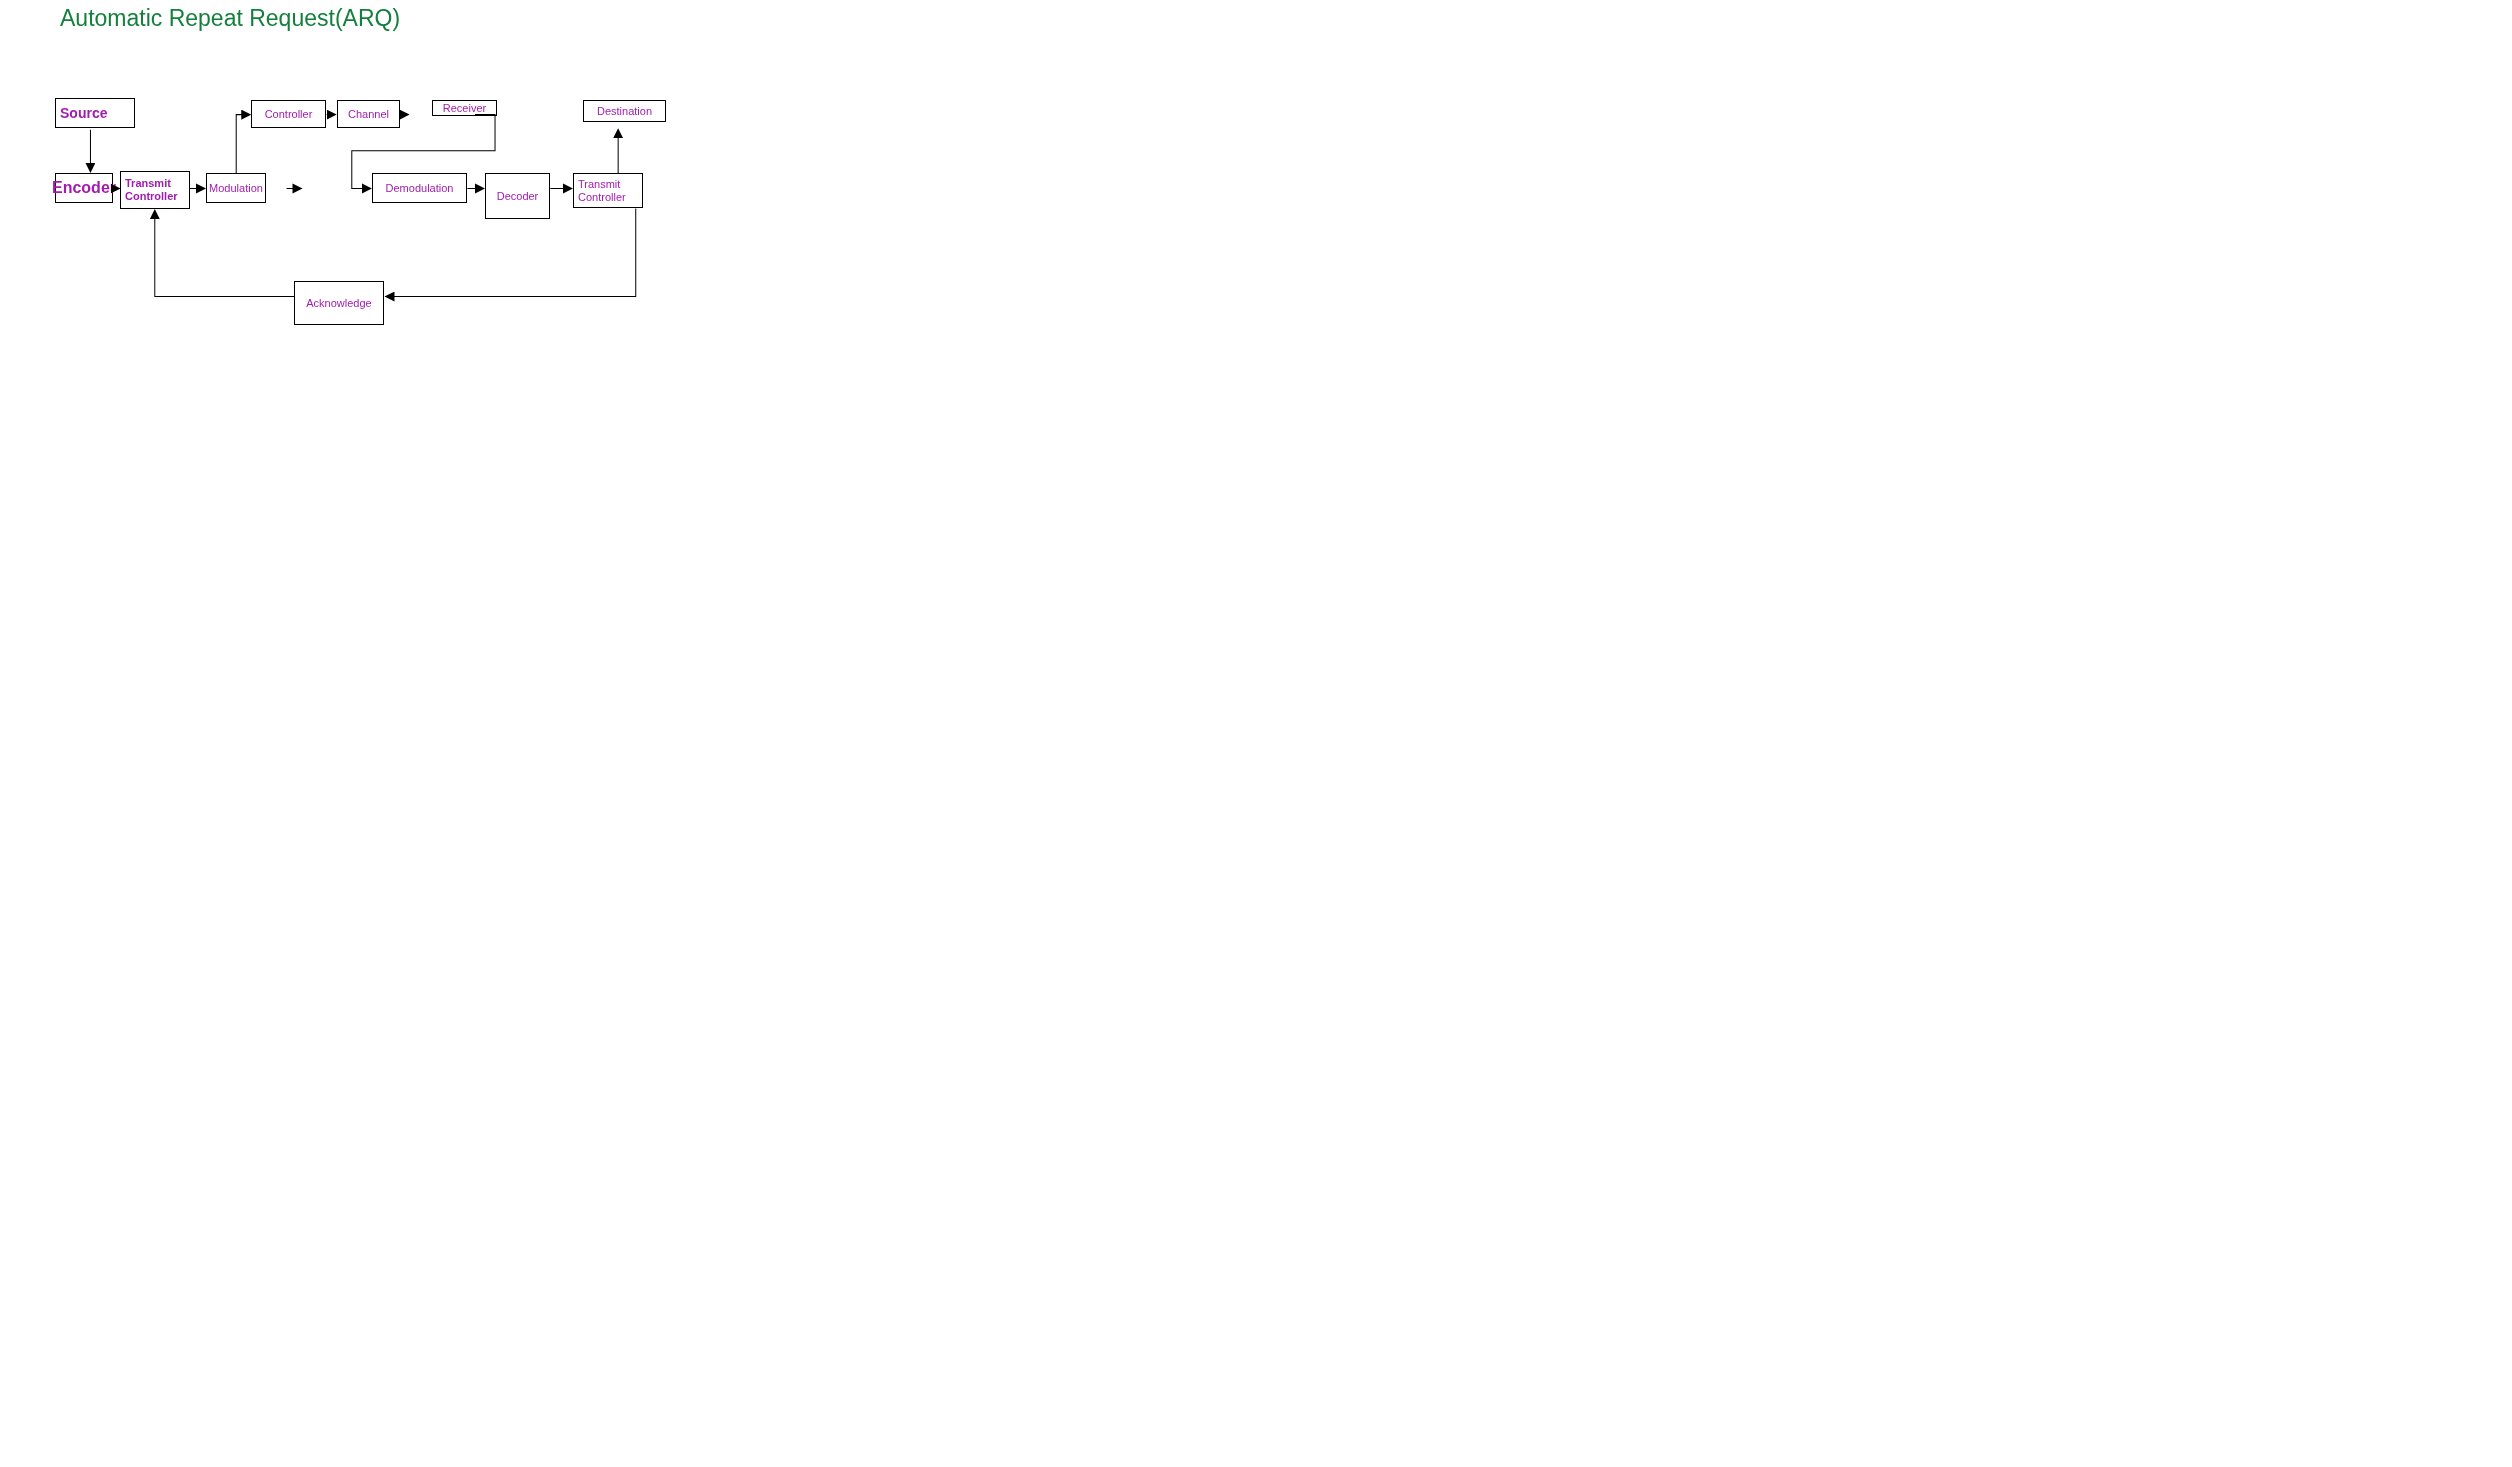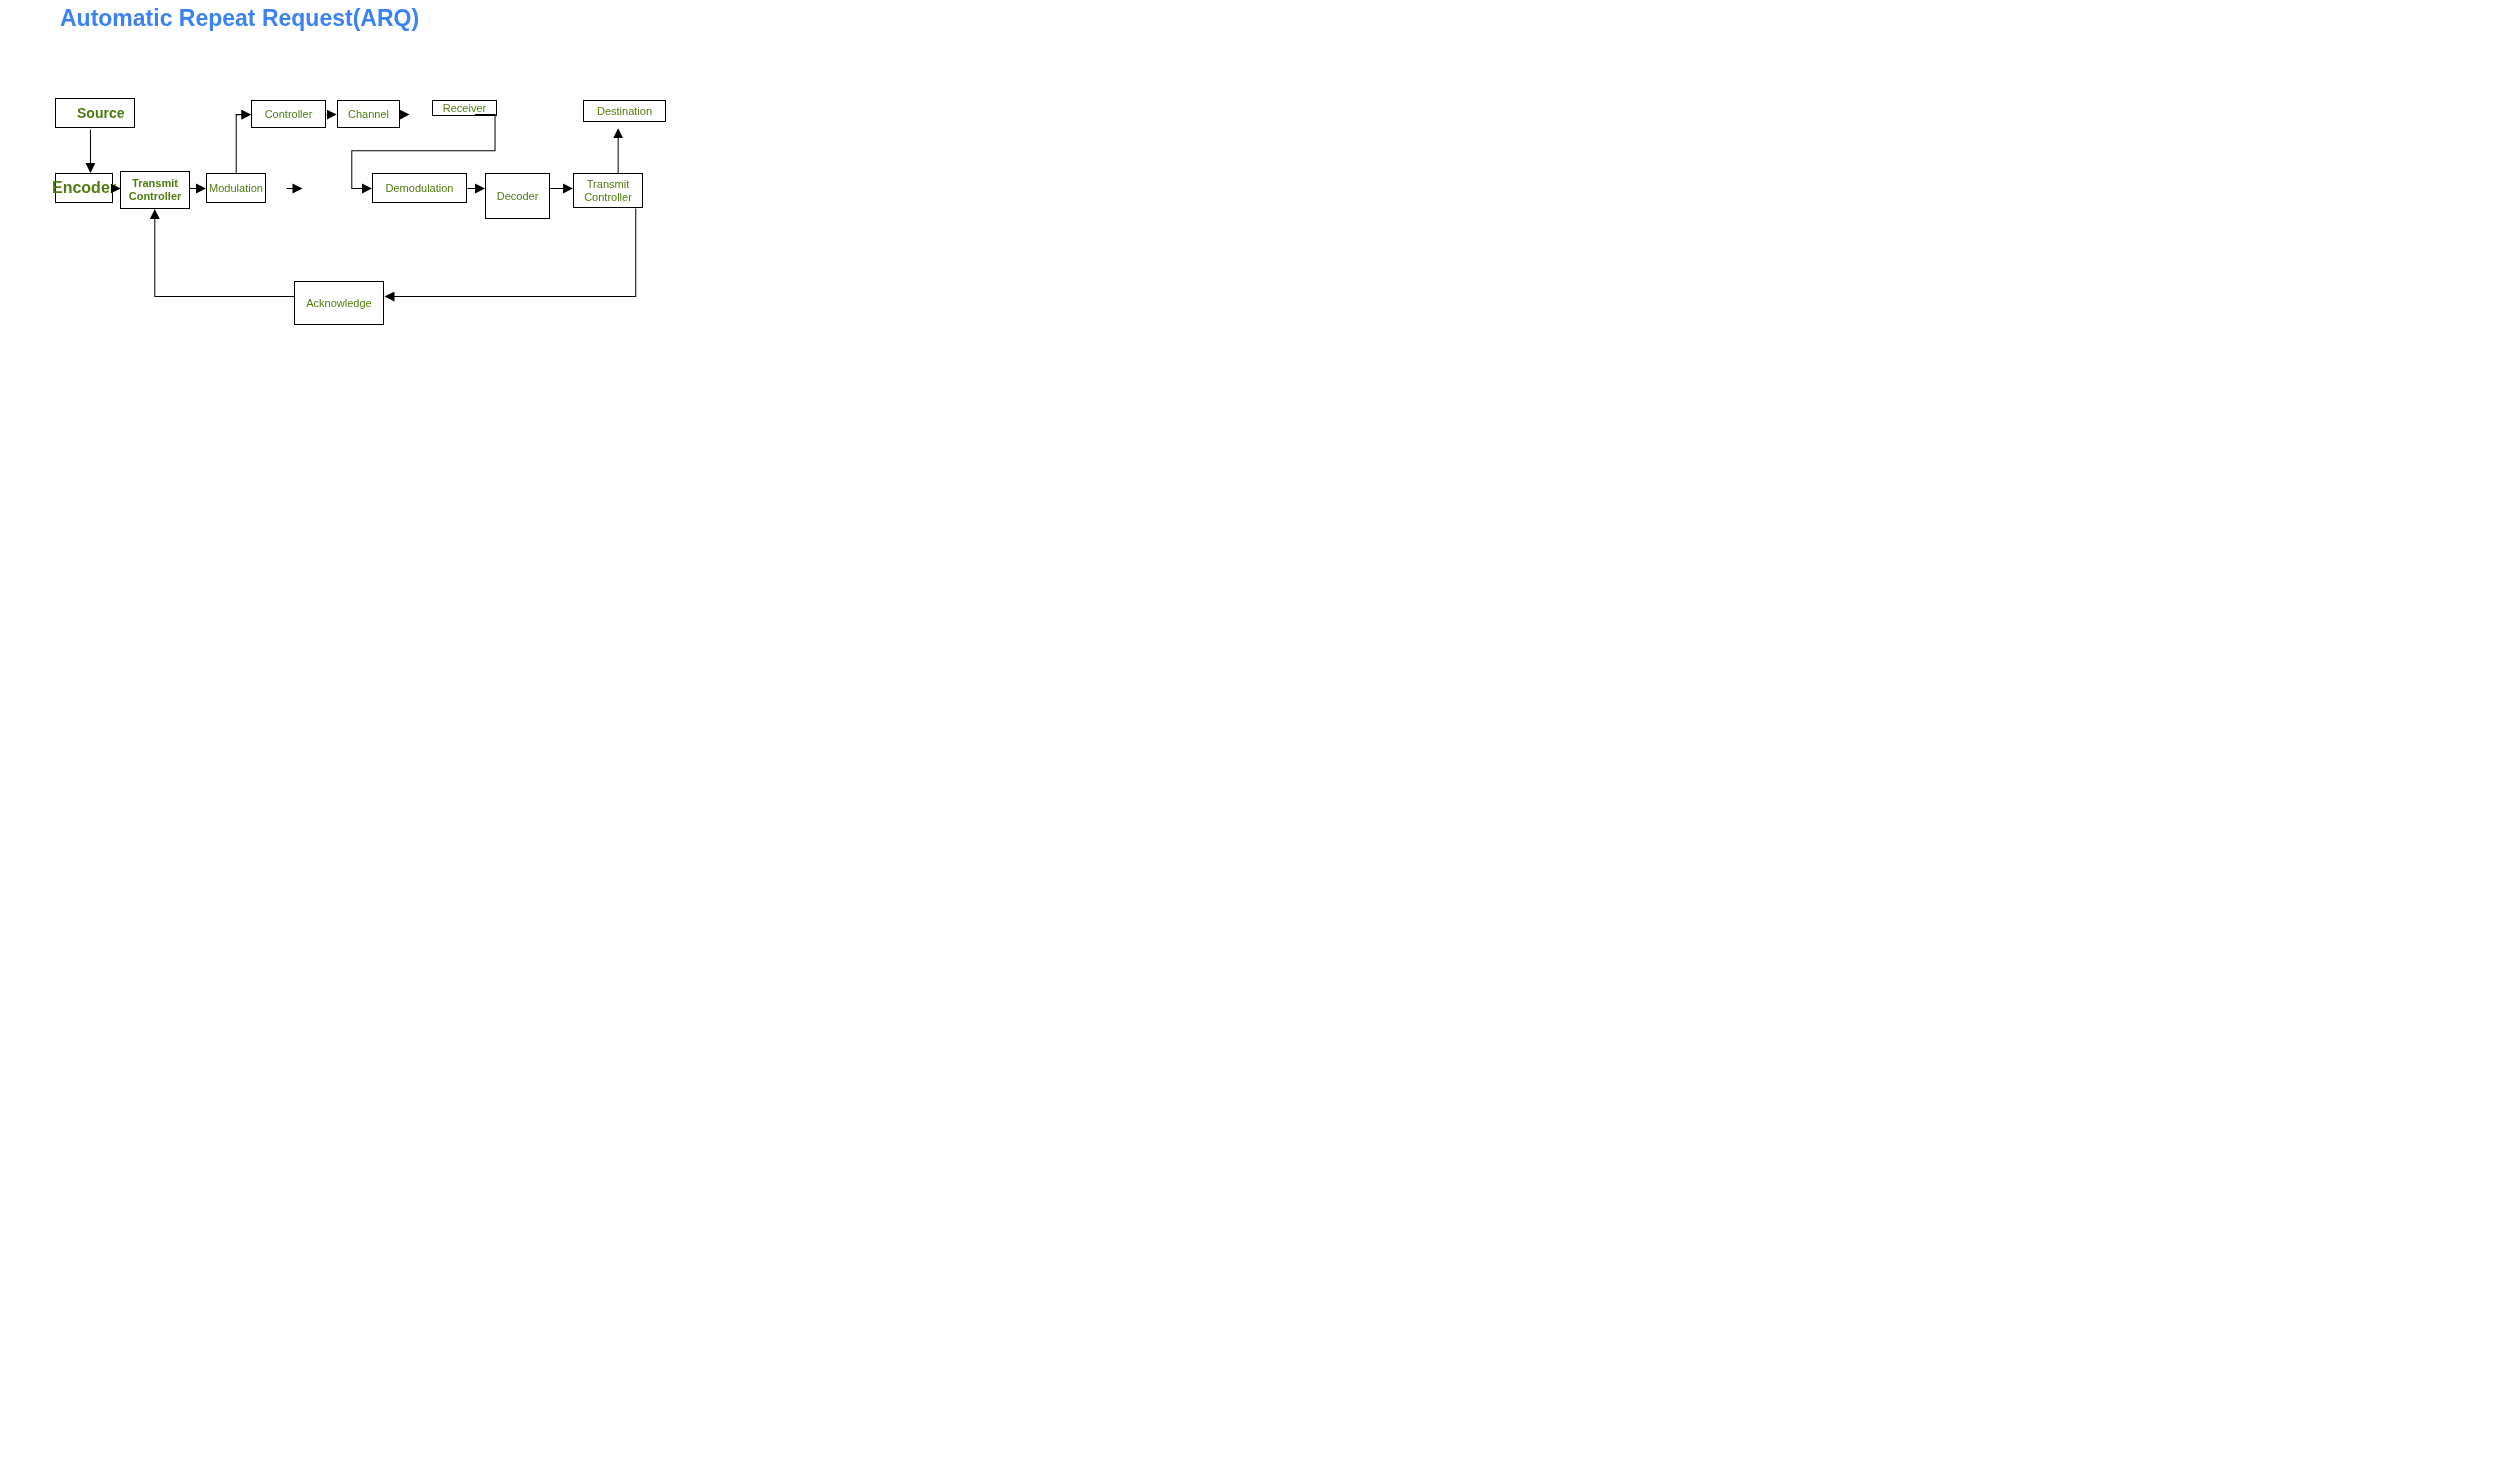--- a/index.html
+++ b/index.html
@@ -1,18 +1,18 @@
 <!DOCTYPE html>
 <html style="font-size:8px"><head>
 <meta charset="utf-8">
 <style>
   html,body{margin:0;padding:0;background:#fff;font-family:"Segoe UI",Arial,sans-serif}
   .canvas{position:relative;width:784px;height:377px}
-  .title{position:absolute;color:#3b82f6;font-size:23px;font-weight:700}
-  .box{position:absolute;border:1px solid #000;background:#fff;display:flex;align-items:center;justify-content:center;text-align:center;color:#4d7c0f;font-size:11px;line-height:1.15;padding:2px 21px;box-sizing:border-box}
+  .title{position:absolute;color:#15803d;font-size:23px;font-weight:400}
+  .box{position:absolute;border:1px solid #000;background:#fff;display:flex;align-items:center;justify-content:center;text-align:left;color:#a21caf;font-size:11px;line-height:1.15;padding:2px 4px;box-sizing:border-box}
   .bold{font-weight:700}
   .thick{border-width:1.5px}
   svg.wires{position:absolute;left:0;top:0;width:784px;height:377px;pointer-events:none}
 </style>
 </head>
 <body>
 
 <div class="canvas">
 
   <div class="title" style="left:60px;top:5px">Automatic Repeat Request(ARQ)</div>

